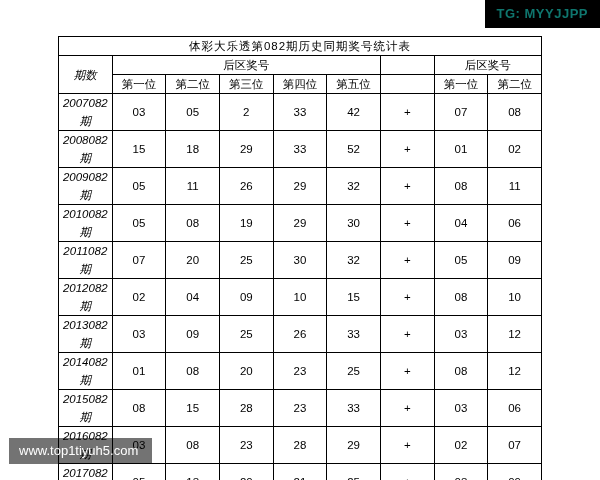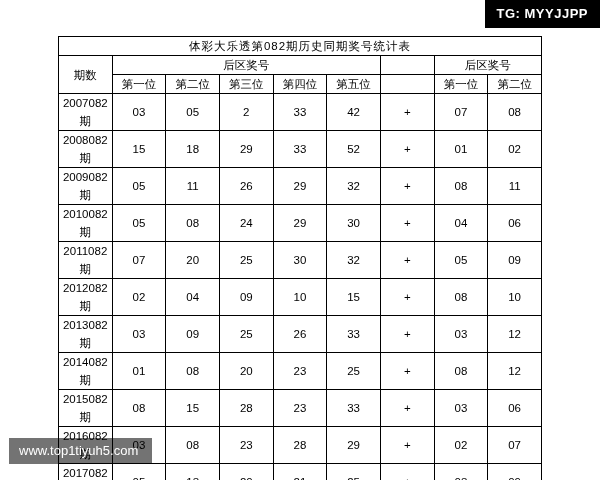--- a/index.html
+++ b/index.html
@@ -12,21 +12,21 @@
     background: #ffffff;
     font-family: "Liberation Sans", sans-serif;
     position: relative;
     overflow: hidden;
   }
   #tg-badge {
     position: absolute;
     top: 0;
     right: 0;
     background: #000000;
-    color: #ffffff;
+    color: #0f766e;
     font-size: 13px;
     font-weight: bold;
     padding: 6px 12px 7px 12px;
     letter-spacing: 0.5px;
     font-family: "Liberation Sans", sans-serif;
   }
   #table-wrap {
     position: absolute;
     left: 58px;
     top: 36px;
@@ -58,20 +58,21 @@
   }
   .grp-head, .sub-head, .period-head {
     font-weight: bold;
     font-size: 12px;
   }
   .period-head {
     height: 36px;
   }
   .period-col {
     width: 76px;
+    font-style: italic;
   }
   .num-col {
     width: 52px;
   }
   .plus-col {
     width: 18px;
   }
   .back-col {
     width: 52px;
   }
@@ -148,21 +149,21 @@
           <td class="num-col">29</td>
           <td class="num-col">32</td>
           <td class="plus-col">+</td>
           <td class="back-col">08</td>
           <td class="back-col">11</td>
         </tr>
         <tr>
           <td class="period-cell period-col">2010082期</td>
           <td class="num-col">05</td>
           <td class="num-col">08</td>
-          <td class="num-col">24</td>
+          <td class="num-col">19</td>
           <td class="num-col">29</td>
           <td class="num-col">30</td>
           <td class="plus-col">+</td>
           <td class="back-col">04</td>
           <td class="back-col">06</td>
         </tr>
         <tr>
           <td class="period-cell period-col">2011082期</td>
           <td class="num-col">07</td>
           <td class="num-col">20</td>

